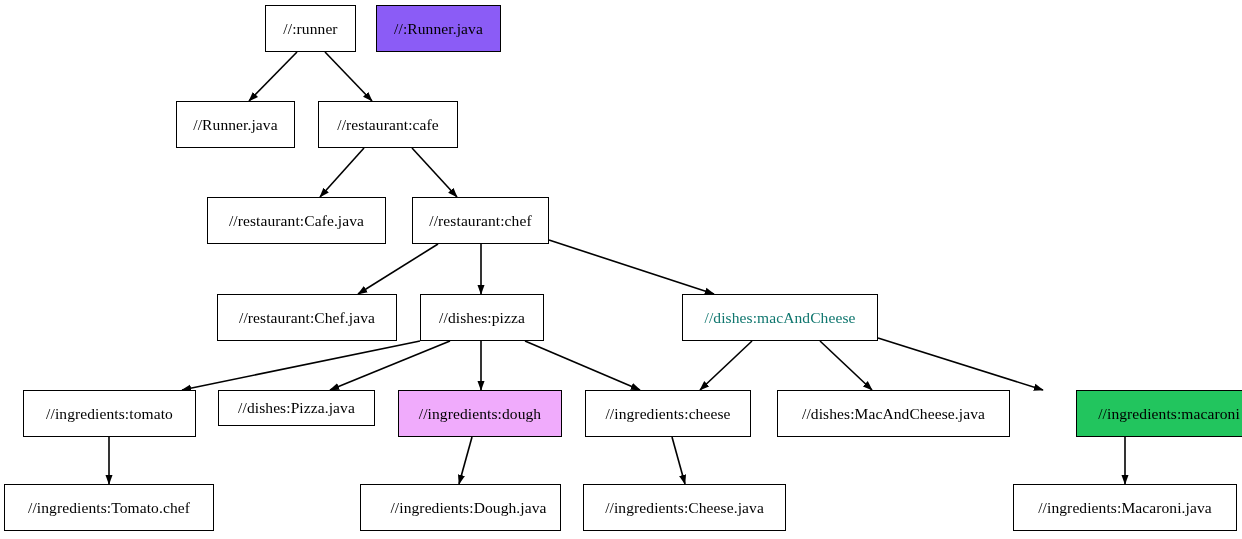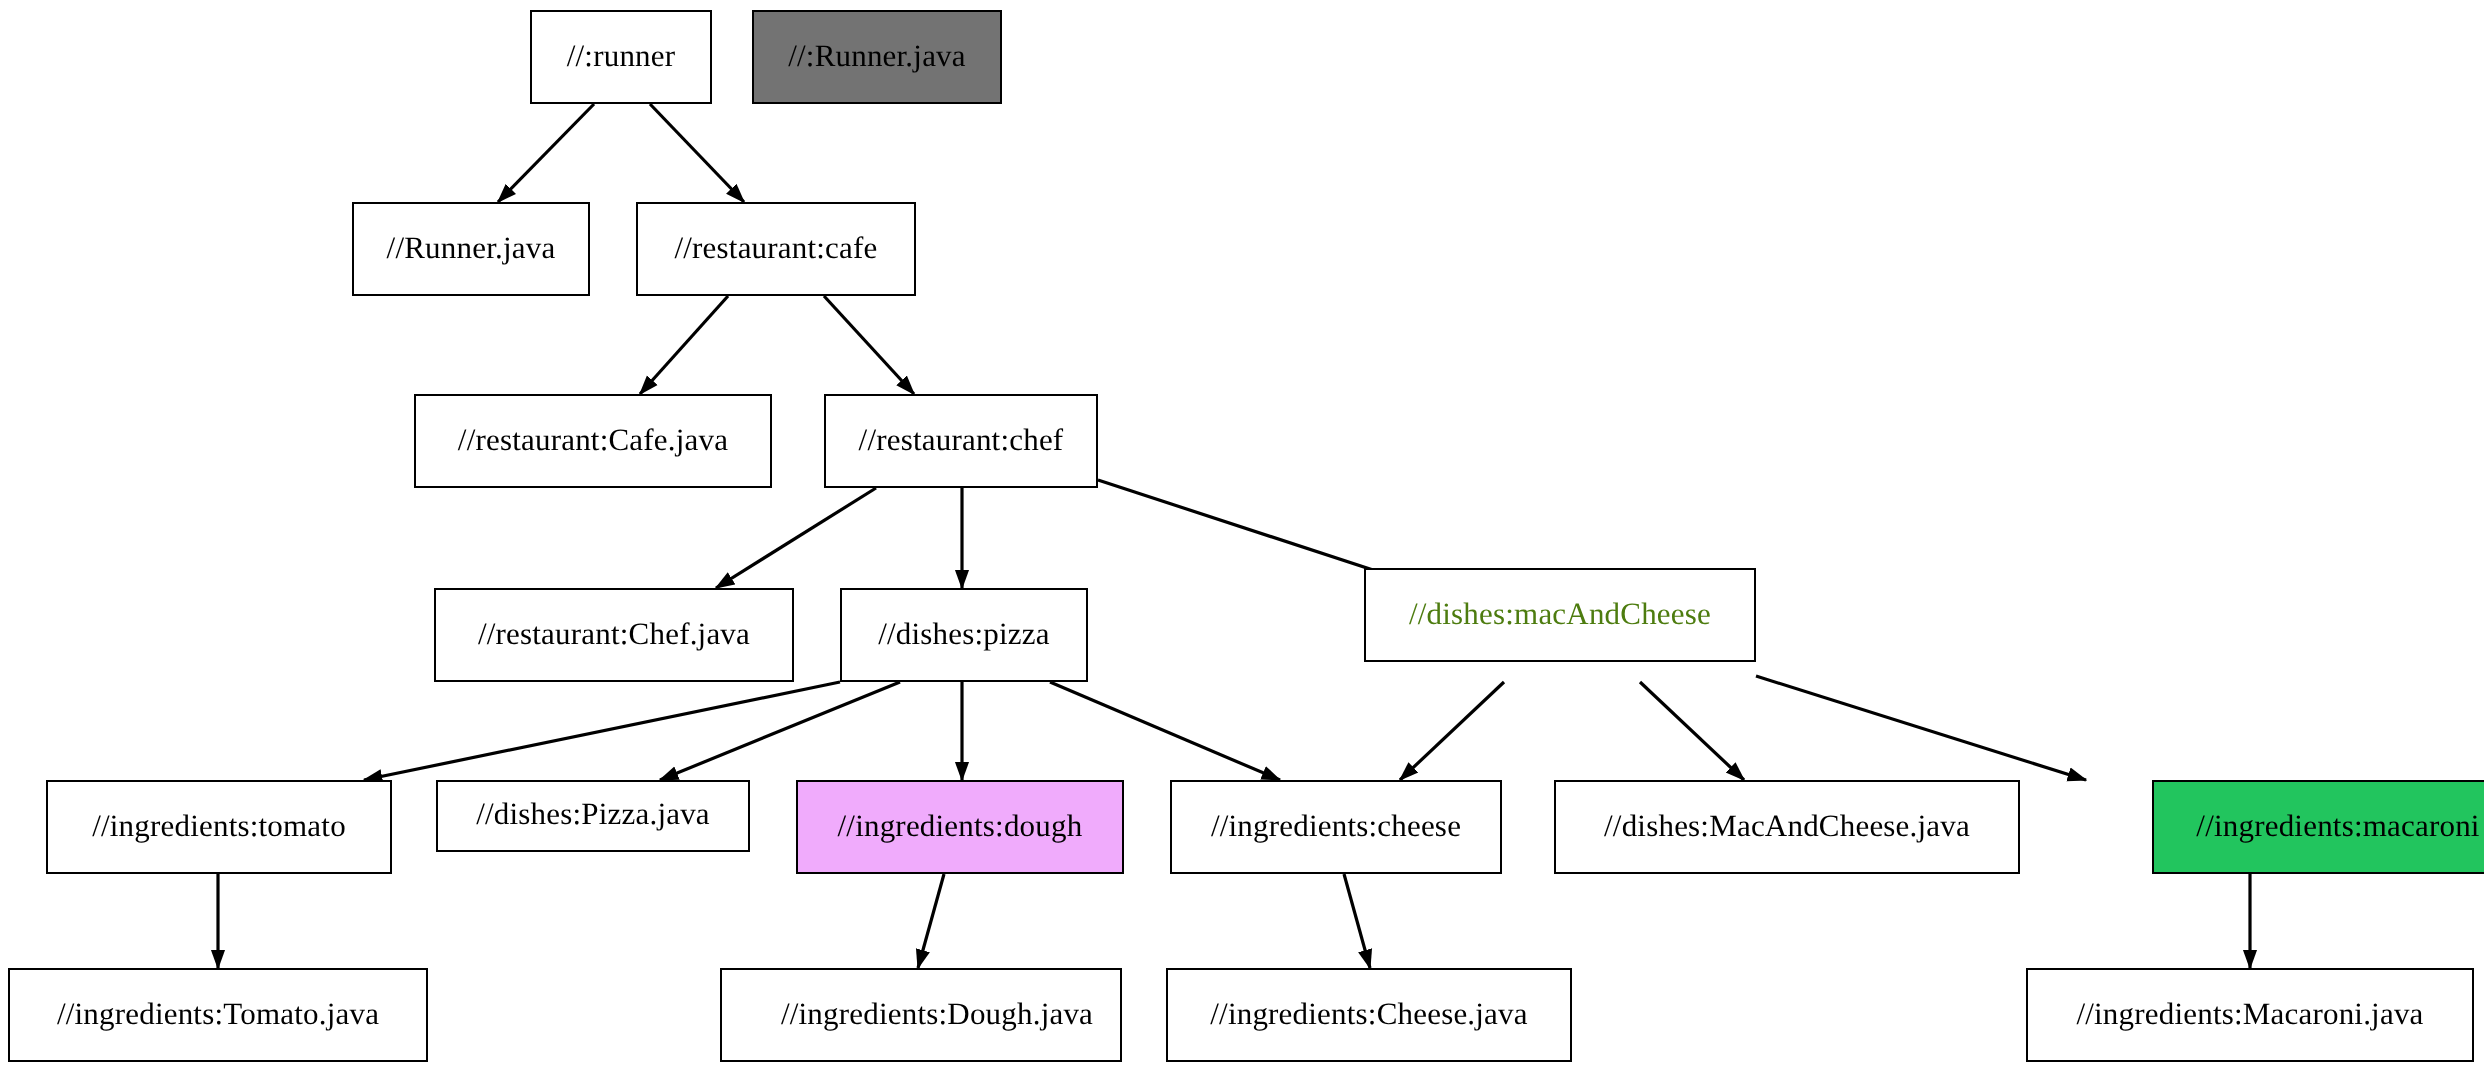--- a/index.html
+++ b/index.html
@@ -75,42 +75,42 @@
         <line x1="109" y1="437" x2="109" y2="484" stroke="#000000" stroke-width="1.6" marker-end="url(#arrowhead)"></line>
         <line x1="472" y1="437" x2="459" y2="484" stroke="#000000" stroke-width="1.6" marker-end="url(#arrowhead)"></line>
         <line x1="672" y1="437" x2="685" y2="484" stroke="#000000" stroke-width="1.6" marker-end="url(#arrowhead)"></line>
         <line x1="1125" y1="437" x2="1125" y2="484" stroke="#000000" stroke-width="1.6" marker-end="url(#arrowhead)"></line>
       </g>
   </svg>
   <div id="node-group">
       <div class="graph-node" style="left: 265px; top: 5px; width: 91px; height: 47px; border-color: rgb(0, 0, 0); background: rgb(255, 255, 255); color: rgb(0, 0, 0);">
         <span class="node-label">//:runner</span>
       </div>
-      <div class="graph-node" style="left: 376px; top: 5px; width: 125px; height: 47px; border-color: rgb(0, 0, 0); background: #737373; color: rgb(0, 0, 0);">
+      <div class="graph-node" style="left: 376px; top: 5px; width: 125px; height: 47px; border-color: rgb(0, 0, 0); background: #8b5cf6; color: rgb(0, 0, 0);">
         <span class="node-label">//:Runner.java</span>
       </div>
       <div class="graph-node" style="left: 176px; top: 101px; width: 119px; height: 47px; border-color: rgb(0, 0, 0); background: rgb(255, 255, 255); color: rgb(0, 0, 0);">
         <span class="node-label">//Runner.java</span>
       </div>
       <div class="graph-node" style="left: 318px; top: 101px; width: 140px; height: 47px; border-color: rgb(0, 0, 0); background: rgb(255, 255, 255); color: rgb(0, 0, 0);">
         <span class="node-label">//restaurant:cafe</span>
       </div>
       <div class="graph-node" style="left: 207px; top: 197px; width: 179px; height: 47px; border-color: rgb(0, 0, 0); background: rgb(255, 255, 255); color: rgb(0, 0, 0);">
         <span class="node-label">//restaurant:Cafe.java</span>
       </div>
       <div class="graph-node" style="left: 412px; top: 197px; width: 137px; height: 47px; border-color: rgb(0, 0, 0); background: rgb(255, 255, 255); color: rgb(0, 0, 0);">
         <span class="node-label">//restaurant:chef</span>
       </div>
       <div class="graph-node" style="left: 217px; top: 294px; width: 180px; height: 47px; border-color: rgb(0, 0, 0); background: rgb(255, 255, 255); color: rgb(0, 0, 0);">
         <span class="node-label">//restaurant:Chef.java</span>
       </div>
       <div class="graph-node" style="left: 420px; top: 294px; width: 124px; height: 47px; border-color: rgb(0, 0, 0); background: rgb(255, 255, 255); color: rgb(0, 0, 0);">
         <span class="node-label">//dishes:pizza</span>
       </div>
-      <div class="graph-node" style="left: 682px; top: 284px; width: 196px; height: 47px; border-color: rgb(0, 0, 0); background: rgb(255, 255, 255); color: #4d7c0f;">
+      <div class="graph-node" style="left: 682px; top: 294px; width: 196px; height: 47px; border-color: rgb(0, 0, 0); background: rgb(255, 255, 255); color: #0f766e;">
         <span class="node-label">//dishes:macAndCheese</span>
       </div>
       <div class="graph-node" style="left: 23px; top: 390px; width: 173px; height: 47px; border-color: rgb(0, 0, 0); background: rgb(255, 255, 255); color: rgb(0, 0, 0);">
         <span class="node-label">//ingredients:tomato</span>
       </div>
       <div class="graph-node" style="left: 218px; top: 390px; width: 157px; height: 36px; border-color: rgb(0, 0, 0); background: rgb(255, 255, 255); color: rgb(0, 0, 0);">
         <span class="node-label">//dishes:Pizza.java</span>
       </div>
       <div class="graph-node" style="left: 398px; top: 390px; width: 164px; height: 47px; border-color: rgb(0, 0, 0); background: #f0abfc; color: rgb(0, 0, 0);">
         <span class="node-label">//ingredients:dough</span>
@@ -118,21 +118,21 @@
       <div class="graph-node" style="left: 585px; top: 390px; width: 166px; height: 47px; border-color: rgb(0, 0, 0); background: rgb(255, 255, 255); color: rgb(0, 0, 0);">
         <span class="node-label">//ingredients:cheese</span>
       </div>
       <div class="graph-node" style="left: 777px; top: 390px; width: 233px; height: 47px; border-color: rgb(0, 0, 0); background: rgb(255, 255, 255); color: rgb(0, 0, 0);">
         <span class="node-label">//dishes:MacAndCheese.java</span>
       </div>
       <div class="graph-node" style="left: 1076px; top: 390px; width: 186px; height: 47px; border-color: rgb(0, 0, 0); background: #22c55e; color: rgb(0, 0, 0);">
         <span class="node-label">//ingredients:macaroni</span>
       </div>
       <div class="graph-node" style="left: 4px; top: 484px; width: 210px; height: 47px; border-color: rgb(0, 0, 0); background: rgb(255, 255, 255); color: rgb(0, 0, 0);">
-        <span class="node-label">//ingredients:Tomato.java</span>
+        <span class="node-label">//ingredients:Tomato.chef</span>
       </div>
       <div class="graph-node" style="left: 360px; top: 484px; width: 201px; height: 47px; border-color: rgb(0, 0, 0); background: rgb(255, 255, 255); color: rgb(0, 0, 0); padding-left: 16px;">
         <span class="node-label">//ingredients:Dough.java</span>
       </div>
       <div class="graph-node" style="left: 583px; top: 484px; width: 203px; height: 47px; border-color: rgb(0, 0, 0); background: rgb(255, 255, 255); color: rgb(0, 0, 0);">
         <span class="node-label">//ingredients:Cheese.java</span>
       </div>
       <div class="graph-node" style="left: 1013px; top: 484px; width: 224px; height: 47px; border-color: rgb(0, 0, 0); background: rgb(255, 255, 255); color: rgb(0, 0, 0);">
         <span class="node-label">//ingredients:Macaroni.java</span>
       </div>

